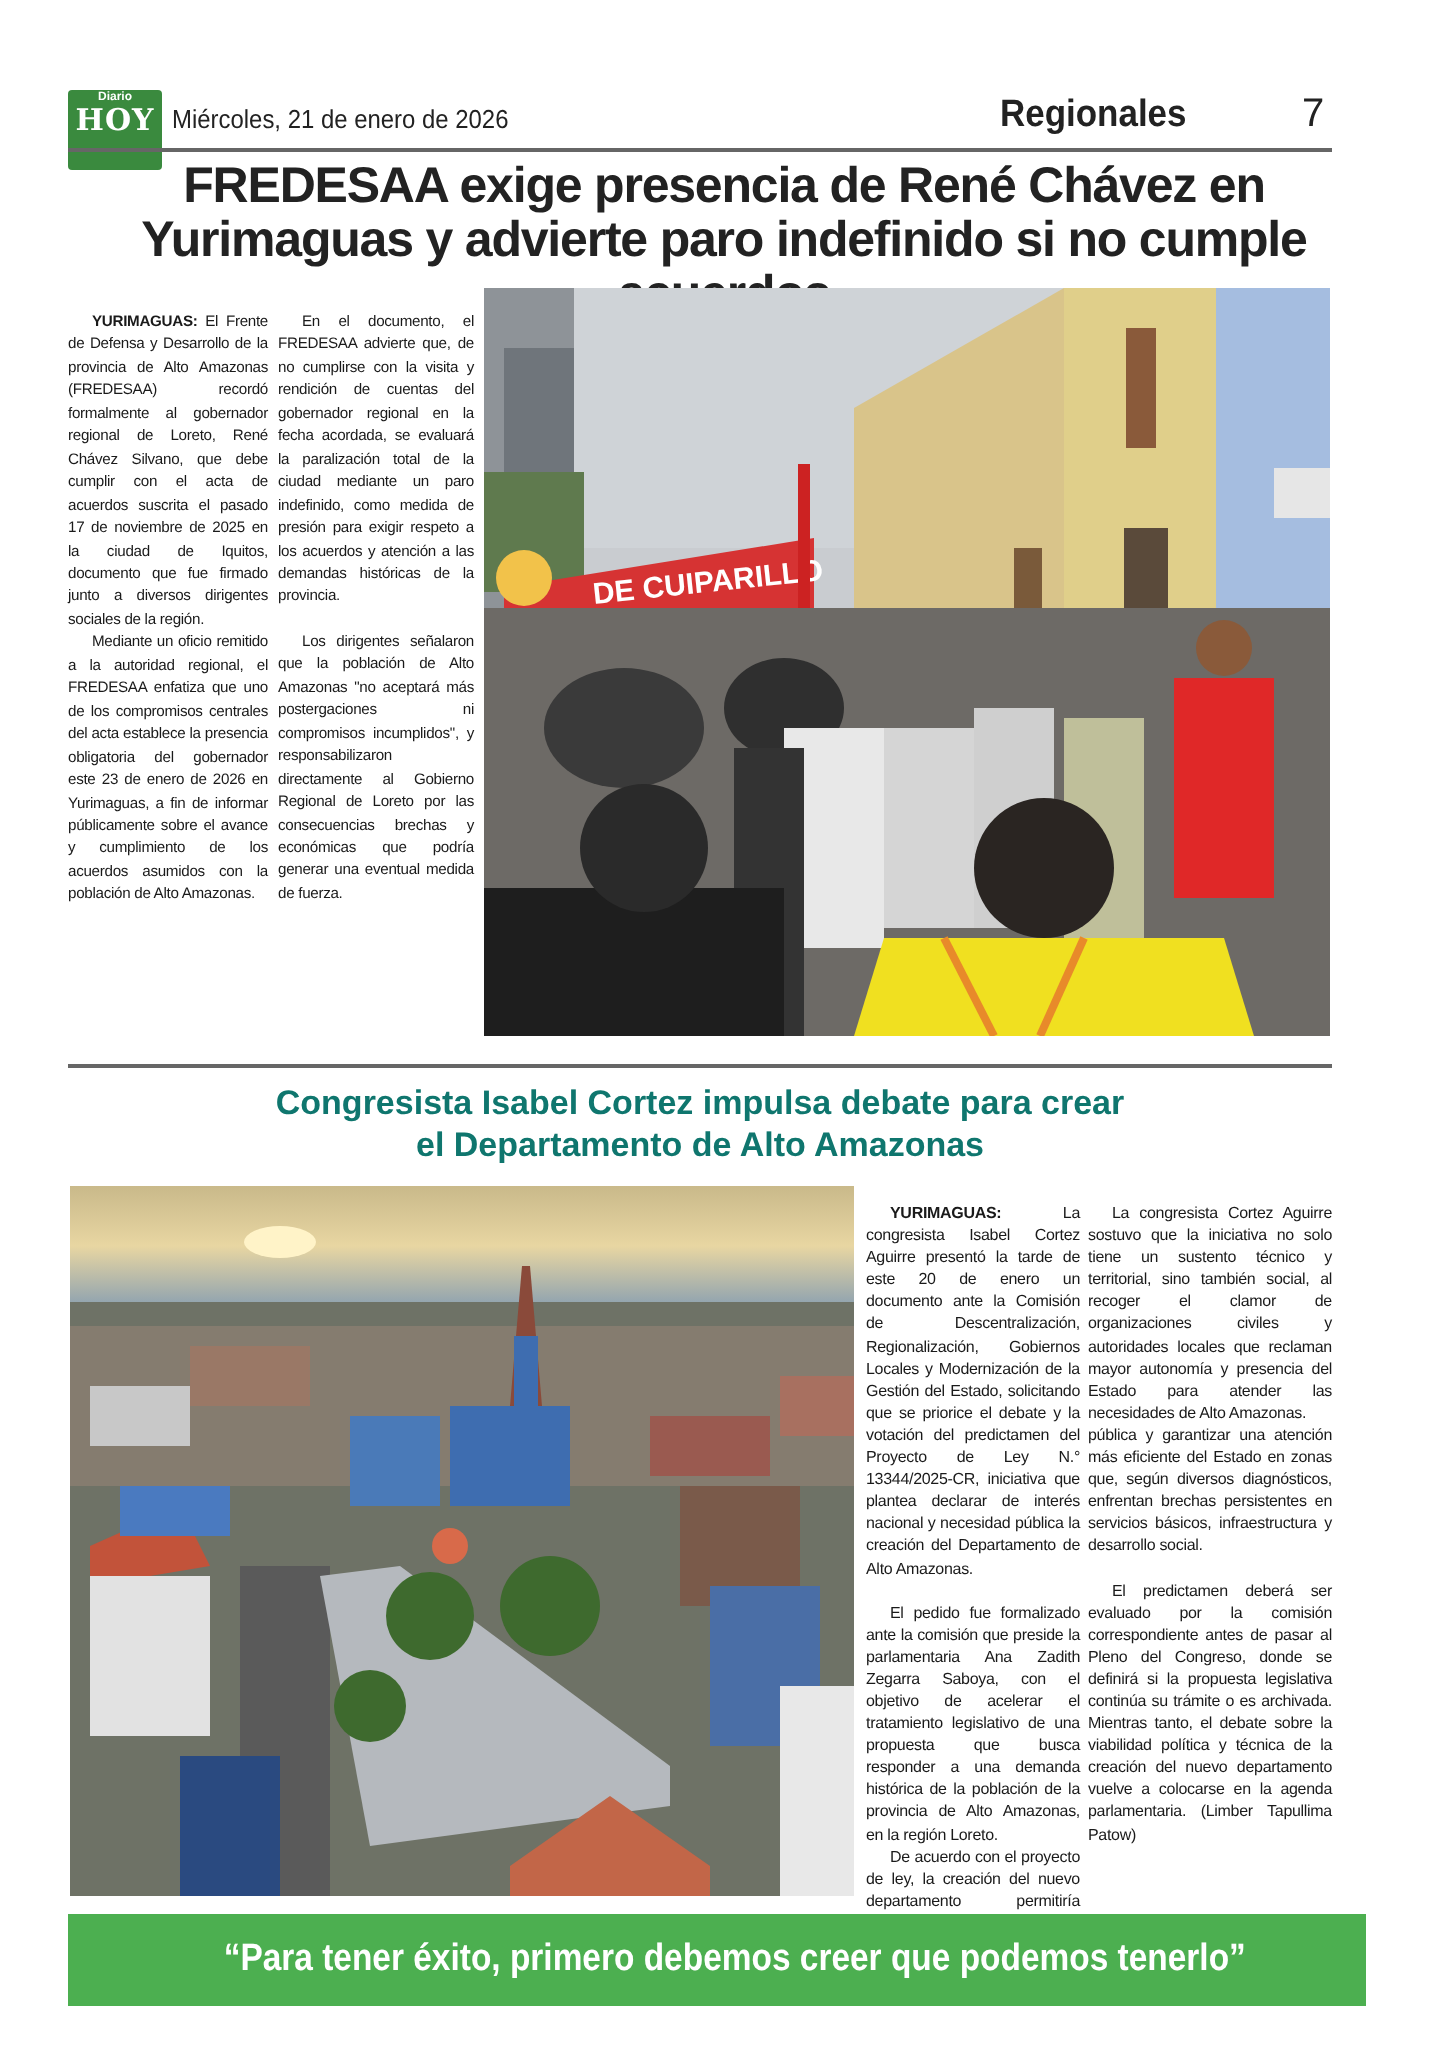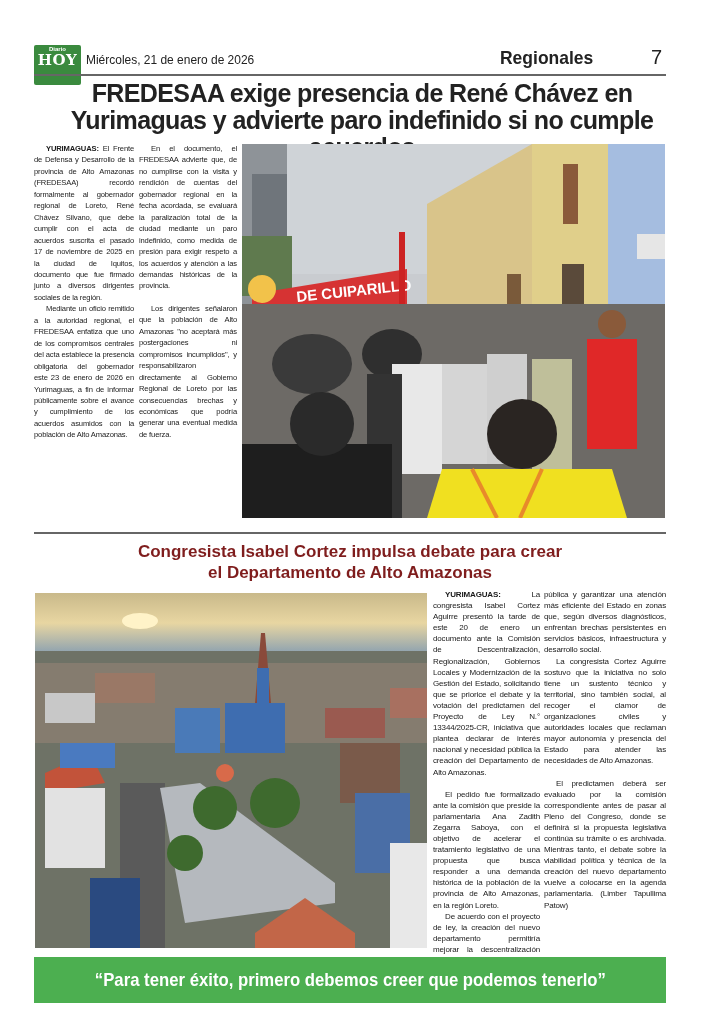--- a/index.html
+++ b/index.html
@@ -12,40 +12,40 @@
   .logo .big { font-family:"DejaVu Serif", serif; font-weight:bold; font-size:15px; line-height:15px; display:block; letter-spacing:0.5px; }
   .date { left:86px; top:52px; font-size:13px; color:#222; transform:scaleX(0.92); transform-origin:left; }
   .section { left:500px; top:47px; font-size:19px; font-weight:bold; color:#222; transform:scaleX(0.92); transform-origin:left; }
   .pagenum { left:651px; top:46px; font-size:20px; color:#222; }
   .rule-top { left:34px; top:74px; width:632px; height:2px; background:#666; }
 
   
   .h1 { left:34px; top:80px; width:656px; text-align:center; font-size:25px; font-weight:bold; line-height:27px; color:#222; letter-spacing:-0.6px; }
 
   
-  .col { font-size:7.6px; line-height:11.45px; text-align:justify; color:#1a1a1a; letter-spacing:-0.15px; }
+  .col { font-size:7.6px; line-height:11.45px; text-align:justify; color:#1a1a1a; letter-spacing:-0.15px;margin-top:12px; }
   .col p { margin:0; text-indent:12px; }
   .col p + p { margin-top:0; }
   .col p.gap { margin-top:11px; }
   .col .lead { font-weight:bold; }
   .col1 { left:34px; top:143px; width:100px; }
   .col2 { left:139px; top:143px; width:98px; }
 
   .photo1 { left:242px; top:144px; width:423px; height:374px; overflow:hidden; }
   .rule-mid { left:34px; top:532px; width:632px; height:2px; background:#666; }
 
   
-  .h2 { left:34px; top:541px; width:632px; text-align:center; font-size:17px; font-weight:bold; line-height:21px; color:#7f1d1d; }
+  .h2 { left:34px; top:541px; width:632px; text-align:center; font-size:17px; font-weight:bold; line-height:21px; color:#0f766e; }
 
   .photo2 { left:35px; top:593px; width:392px; height:355px; overflow:hidden; }
   .col3 { left:433px; top:589px; width:107px; font-size:8px; line-height:11.1px; }
   .col4 { left:544px; top:589px; width:122px; font-size:8px; line-height:11.1px; }
 
   
-  .quote { left:34px; top:957px; width:632px; height:46px; background:#4caf50; color:#fff; text-align:center; font-size:19px; font-weight:bold; line-height:46px; transform-origin:center; }
+  .quote { left:34px; top:957px; width:632px; height:46px; background:#4caf50; color:#fff; text-align:center; font-size:19px; font-weight:bold; line-height:46px; transform-origin:center;padding-left:17px; }
   .quote span { display:inline-block; transform:scaleX(0.88); }
 </style>
 </head>
 <body>
 
 <div class="abs logo">
   <span class="small">Diario</span>
   <span class="big">HOY</span>
 </div>
 <div class="abs date">Miércoles, 21 de enero de  2026</div>
@@ -144,20 +144,20 @@
     <rect x="55" y="285" width="50" height="70" fill="#2a4a80"></rect>
   </svg>
 </div>
 
 <div class="abs col col3">
   <p><span class="lead">YURIMAGUAS:</span><span> La congresista Isabel Cortez Aguirre presentó la tarde de este 20 de enero un documento ante la Comisión de Descentralización, Regionalización, Gobiernos Locales y Modernización de la Gestión del Estado, solicitando que se priorice el debate y la votación del predictamen del Proyecto de Ley N.° 13344/2025-CR, iniciativa que plantea declarar de interés nacional y necesidad pública la creación del Departamento de Alto Amazonas.</span></p>
   <p class="gap">El pedido fue formalizado ante la comisión que preside la parlamentaria Ana Zadith Zegarra Saboya, con el objetivo de acelerar el tratamiento legislativo de una propuesta que busca responder a una demanda histórica de la población de la provincia de Alto Amazonas, en la región Loreto.</p>
   <p>De acuerdo con el proyecto de ley, la creación del nuevo departamento permitiría mejorar la descentralización administrativa, fortalecer la gestión </p>
 </div>
 <div class="abs col col4">
-    <p style="text-indent: 0px;">pública y garantizar una atención más eficiente del Estado en zonas que, según diversos diagnósticos, enfrentan brechas persistentes en servicios básicos, infraestructura y desarrollo social.</p>
-  <p>La congresista Cortez Aguirre sostuvo que la iniciativa no solo tiene un sustento técnico y territorial, sino también social, al recoger el clamor de organizaciones civiles y autoridades locales que reclaman mayor autonomía y presencia del Estado para atender las necesidades de Alto Amazonas.</p>
+    <p>La congresista Cortez Aguirre sostuvo que la iniciativa no solo tiene un sustento técnico y territorial, sino también social, al recoger el clamor de organizaciones civiles y autoridades locales que reclaman mayor autonomía y presencia del Estado para atender las necesidades de Alto Amazonas.</p>
+  <p style="text-indent: 0px;">pública y garantizar una atención más eficiente del Estado en zonas que, según diversos diagnósticos, enfrentan brechas persistentes en servicios básicos, infraestructura y desarrollo social.</p>
   <p class="gap">El predictamen deberá ser evaluado por la comisión correspondiente antes de pasar al Pleno del Congreso, donde se definirá si la propuesta legislativa continúa su trámite o es archivada. Mientras tanto, el debate sobre la viabilidad política y técnica de la creación del nuevo departamento vuelve a colocarse en la agenda parlamentaria. (Limber Tapullima Patow)</p>
 </div>
 
 <div class="abs quote">
   <span>“Para tener éxito, primero debemos creer que podemos tenerlo”</span>
 </div>
 
 </body></html>

